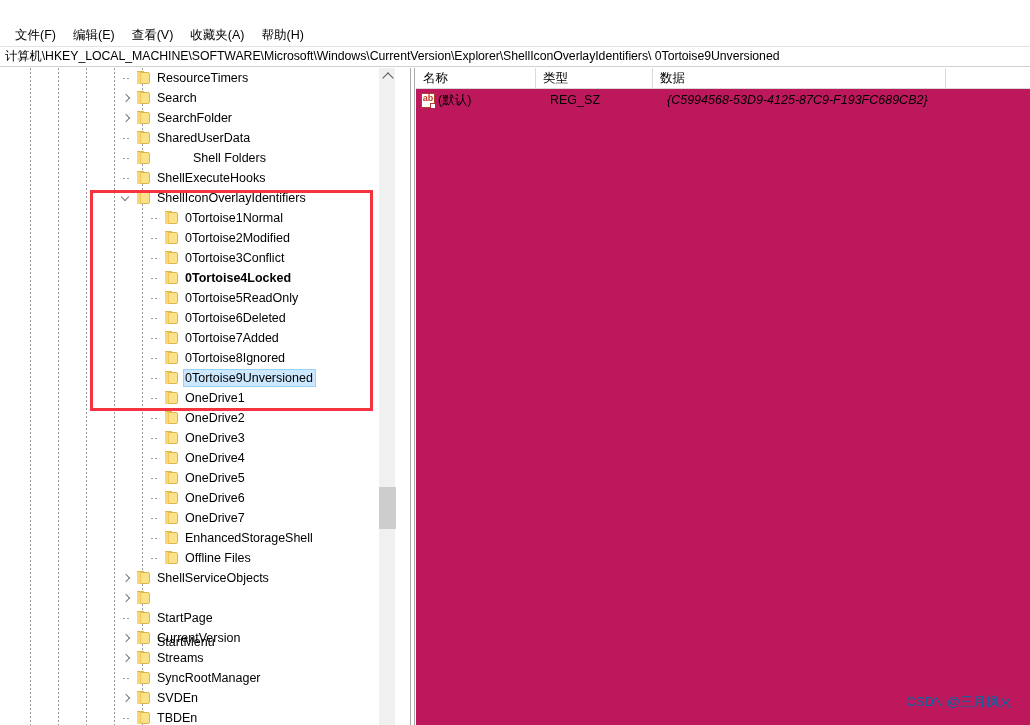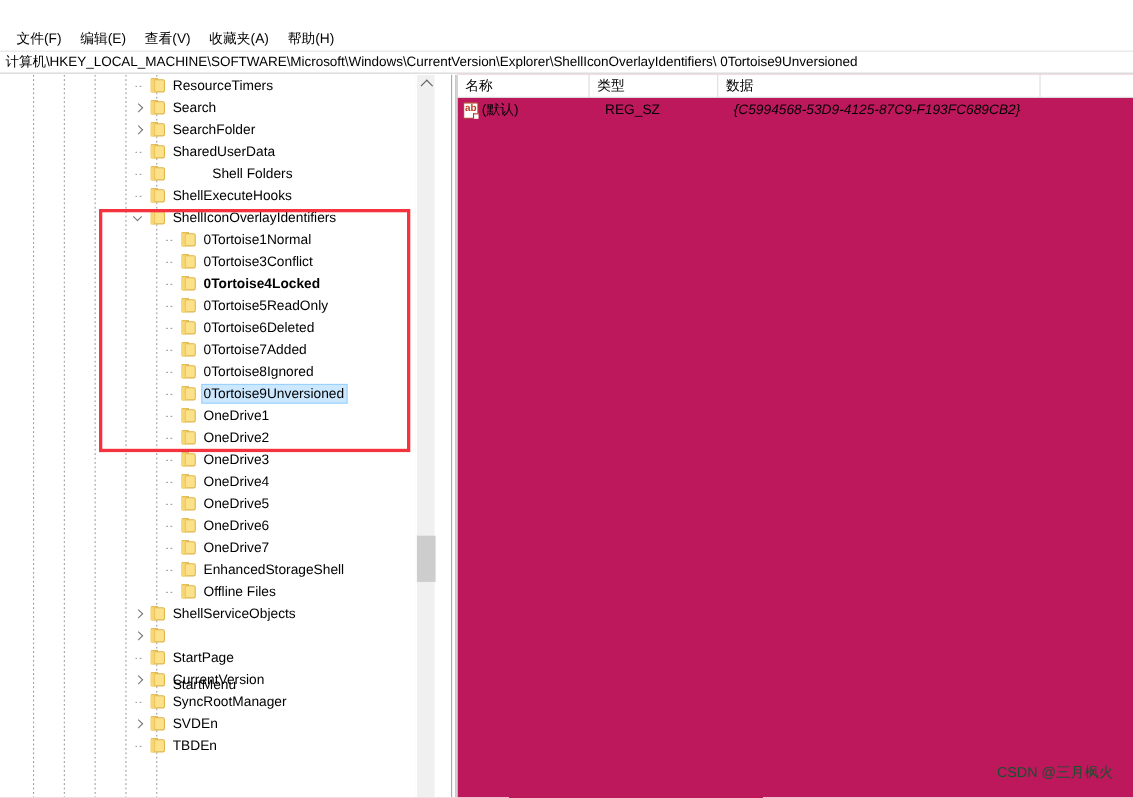--- a/index.html
+++ b/index.html
@@ -364,21 +364,21 @@
     pointer-events: none;
     z-index: 40;
   }
 
   
   #watermark {
     position: absolute;
     right: 18px;
     bottom: 14px;
     font-size: 13px;
-    color: #14532d;
+    color: #0369a1;
     white-space: nowrap;
     z-index: 50;
   }
 </style>
 </head>
 <body>
 
 <div id="app">
 
 
@@ -483,20 +483,29 @@
             </div>
             <span class="rowlabel" style="left: 183px;">0Tortoise1Normal</span>
           </div>
           <div class="row">
             <div class="leafdash" style="left: 146px;"></div>
             <div class="folder" style="left: 164px; top: 3px;">
               <span class="tabtop"></span>
               <span class="body"></span>
               <span class="spine"></span>
             </div>
+            <span class="rowlabel" style="left: 183px;">0Tortoise2Modified</span>
+          </div>
+          <div class="row">
+            <div class="leafdash" style="left: 146px;"></div>
+            <div class="folder" style="left: 164px; top: 3px;">
+              <span class="tabtop"></span>
+              <span class="body"></span>
+              <span class="spine"></span>
+            </div>
             <span class="rowlabel" style="left: 183px;">0Tortoise3Conflict</span>
           </div>
           <div class="row">
             <div class="leafdash" style="left: 146px;"></div>
             <div class="folder" style="left: 164px; top: 3px;">
               <span class="tabtop"></span>
               <span class="body"></span>
               <span class="spine"></span>
             </div>
             <span class="rowlabel" style="left: 183px; font-weight: bold;">0Tortoise4Locked</span>
@@ -661,20 +670,31 @@
           <div class="row">
             <div class="expander" style="left: 118px;">
               <span class="chev"></span>
             </div>
             <div class="folder" style="left: 136px; top: 3px;">
               <span class="tabtop"></span>
               <span class="body"></span>
               <span class="spine"></span>
             </div>
             <span class="rowlabel" style="left: 155px;">CurrentVersion</span>
+          </div>
+          <div class="row">
+            <div class="expander" style="left: 118px;">
+              <span class="chev"></span>
+            </div>
+            <div class="folder" style="left: 136px; top: 3px;">
+              <span class="tabtop"></span>
+              <span class="body"></span>
+              <span class="spine"></span>
+            </div>
+            <span class="rowlabel" style="left: 155px;">Streams</span>
           </div>
           <div class="row">
             <div class="leafdash" style="left: 118px;"></div>
             <div class="folder" style="left: 136px; top: 3px;">
               <span class="tabtop"></span>
               <span class="body"></span>
               <span class="spine"></span>
             </div>
             <span class="rowlabel" style="left: 155px;">SyncRootManager</span>
           </div>

